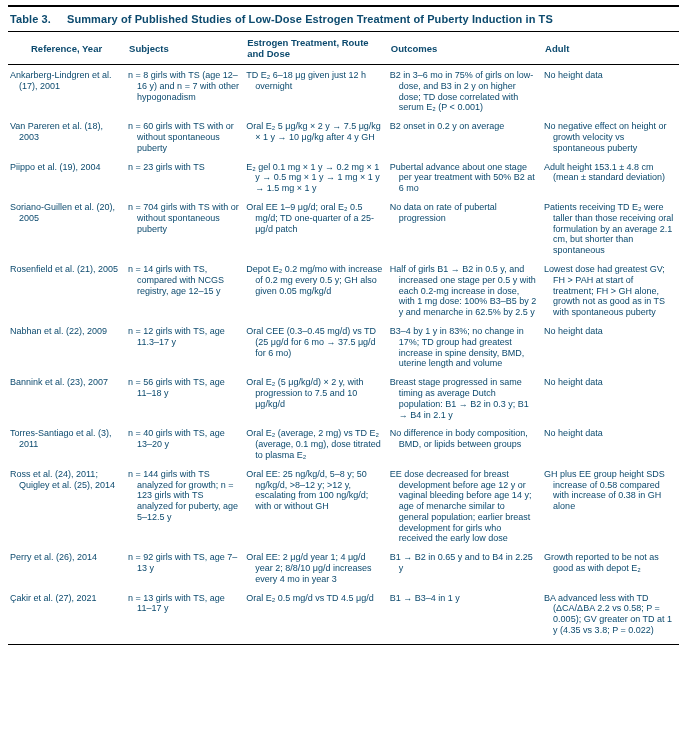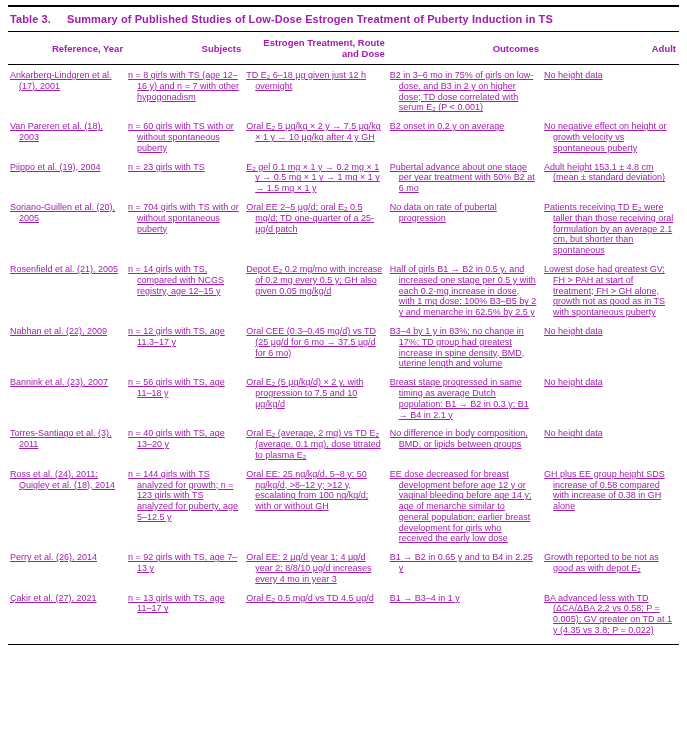--- a/index.html
+++ b/index.html
@@ -7,21 +7,21 @@
     padding: 0;
     background: #ffffff;
   }
   .page {
     width: 687px;
     height: 732px;
     box-sizing: border-box;
     padding: 5px 8px 0 8px;
     background: #ffffff;
     font-family: "Liberation Sans", "DejaVu Sans", sans-serif;
-    color: #a21caf;
+    color: #0c4a6e;
     overflow: hidden;
   }
   .table-block {
     border-top: 2px solid #000;
     border-bottom: 1.5px solid #000;
   }
   .title {
     padding: 6px 2px 6px 2px;
     border-bottom: 1px solid #000;
     font-size: 11px;
@@ -32,39 +32,38 @@
     margin-right: 16px;
   }
   table {
     width: 100%;
     border-collapse: collapse;
     table-layout: fixed;
   }
   thead th {
     font-size: 9.5px;
     font-weight: bold;
-    text-align: right;
+    text-align: left;
     vertical-align: middle;
     padding: 5px 3px 5px 3px;
     border-bottom: 1px solid #000;
   }
   thead th.col-reference {
-    text-align: right;
+    text-align: center;
     padding-left: 2px;
   }
   tbody td {
     font-size: 9px;
     line-height: 1.2;
     vertical-align: top;
     padding: 5px 5px 3px 2px;
   }
   tbody td .cell {
     padding-left: 9px;
     text-indent: -9px;
-    text-decoration: underline;
   }
   tbody tr:last-child td {
     padding-bottom: 8px;
   }
 </style>
 </head>
 <body>
 
 <div class="page">
   <div class="table-block">
@@ -141,21 +140,21 @@
             </td>
           </tr>
           <tr>
             <td>
               <div class="cell">Soriano-Guillen et al. (20), 2005</div>
             </td>
             <td>
               <div class="cell">n = 704 girls with TS with or without spontaneous puberty</div>
             </td>
             <td>
-              <div class="cell">Oral EE 2–5 μg/d; oral E₂ 0.5 mg/d; TD one-quarter of a 25-μg/d patch</div>
+              <div class="cell">Oral EE 1–9 μg/d; oral E₂ 0.5 mg/d; TD one-quarter of a 25-μg/d patch</div>
             </td>
             <td>
               <div class="cell">No data on rate of pubertal progression</div>
             </td>
             <td>
               <div class="cell">Patients receiving TD E₂ were taller than those receiving oral formulation by an average 2.1 cm, but shorter than spontaneous</div>
             </td>
           </tr>
           <tr>
             <td>
@@ -220,21 +219,21 @@
             </td>
             <td>
               <div class="cell">No difference in body composition, BMD, or lipids between groups</div>
             </td>
             <td>
               <div class="cell">No height data</div>
             </td>
           </tr>
           <tr>
             <td>
-              <div class="cell">Ross et al. (24), 2011; Quigley et al. (18), 2014</div>
+              <div class="cell">Ross et al. (24), 2011; Quigley et al. (25), 2014</div>
             </td>
             <td>
               <div class="cell">n = 144 girls with TS analyzed for growth; n = 123 girls with TS analyzed for puberty, age 5–12.5 y</div>
             </td>
             <td>
               <div class="cell">Oral EE: 25 ng/kg/d, 5–8 y; 50 ng/kg/d, &gt;8–12 y; &gt;12 y, escalating from 100 ng/kg/d; with or without GH</div>
             </td>
             <td>
               <div class="cell">EE dose decreased for breast development before age 12 y or vaginal bleeding before age 14 y; age of menarche similar to general population; earlier breast development for girls who received the early low dose</div>
             </td>

